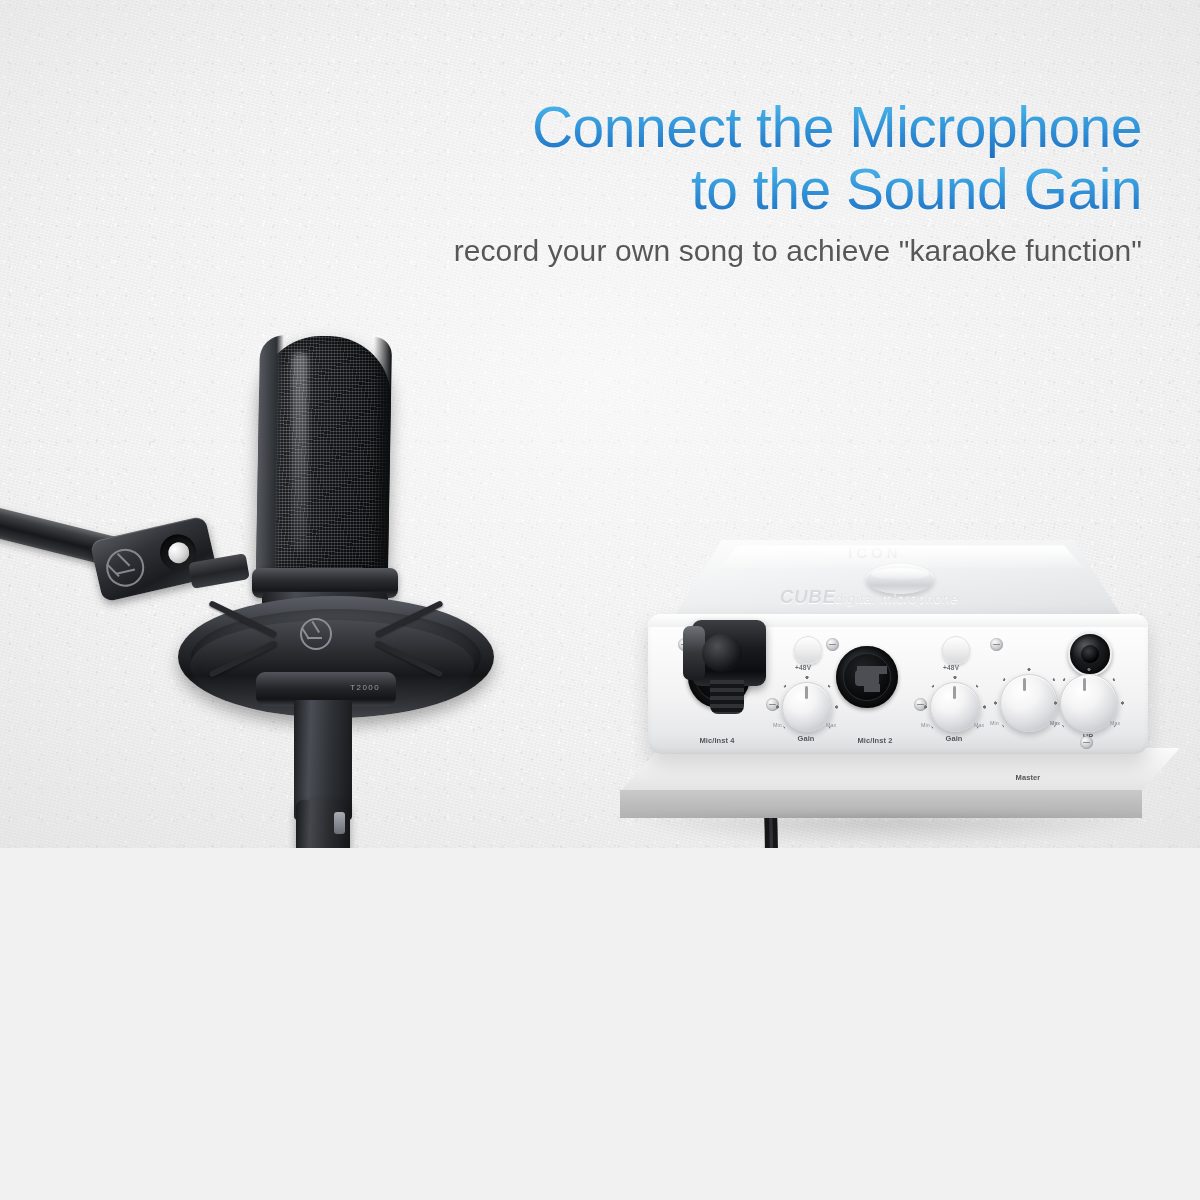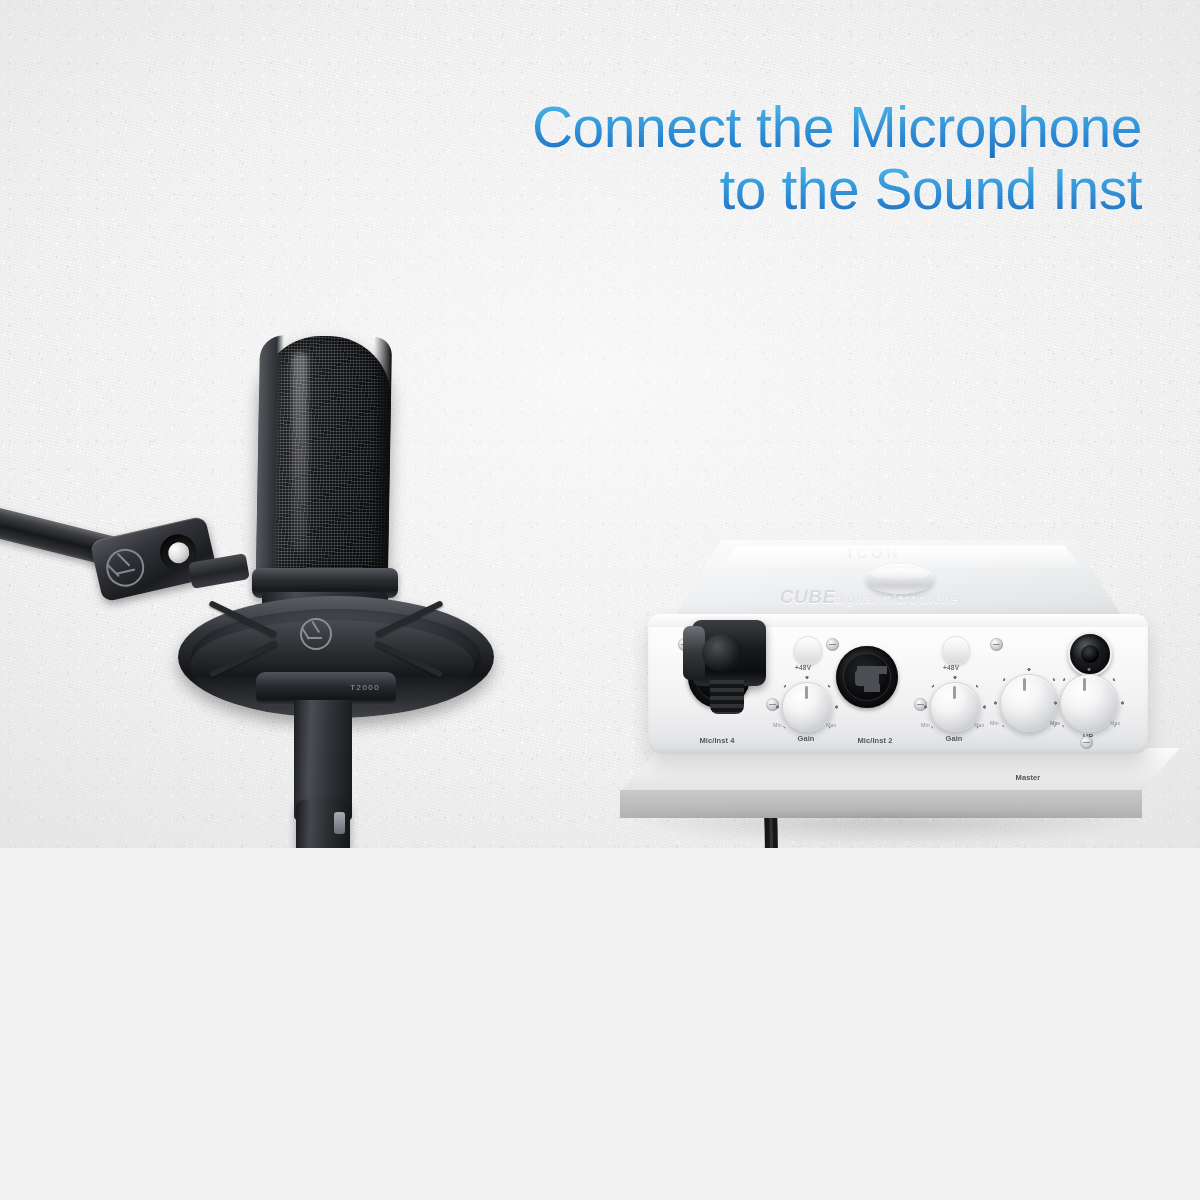--- a/index.html
+++ b/index.html
@@ -238,21 +238,22 @@
 </head>
 <body>
 
 <div id="stage">
   <div class="tex a"></div>
   <div class="tex b"></div>
   <div class="vig"></div>
 
   <div class="head">
     <div class="h1">Connect the Microphone</div>
-    <div class="h1 l2">to the Sound Inst</div>
+    <div class="h1 l2">to the Sound Gain</div>
+    <div class="sub">record your own song to achieve "karaoke function"</div>
   </div>
 
   <div id="mic-assembly">
     <div class="boom"></div>
     <div class="clamp">
       <span class="at"></span>
       <span class="knobhole"></span>
     </div>
     <div class="clampnose"></div>
 

